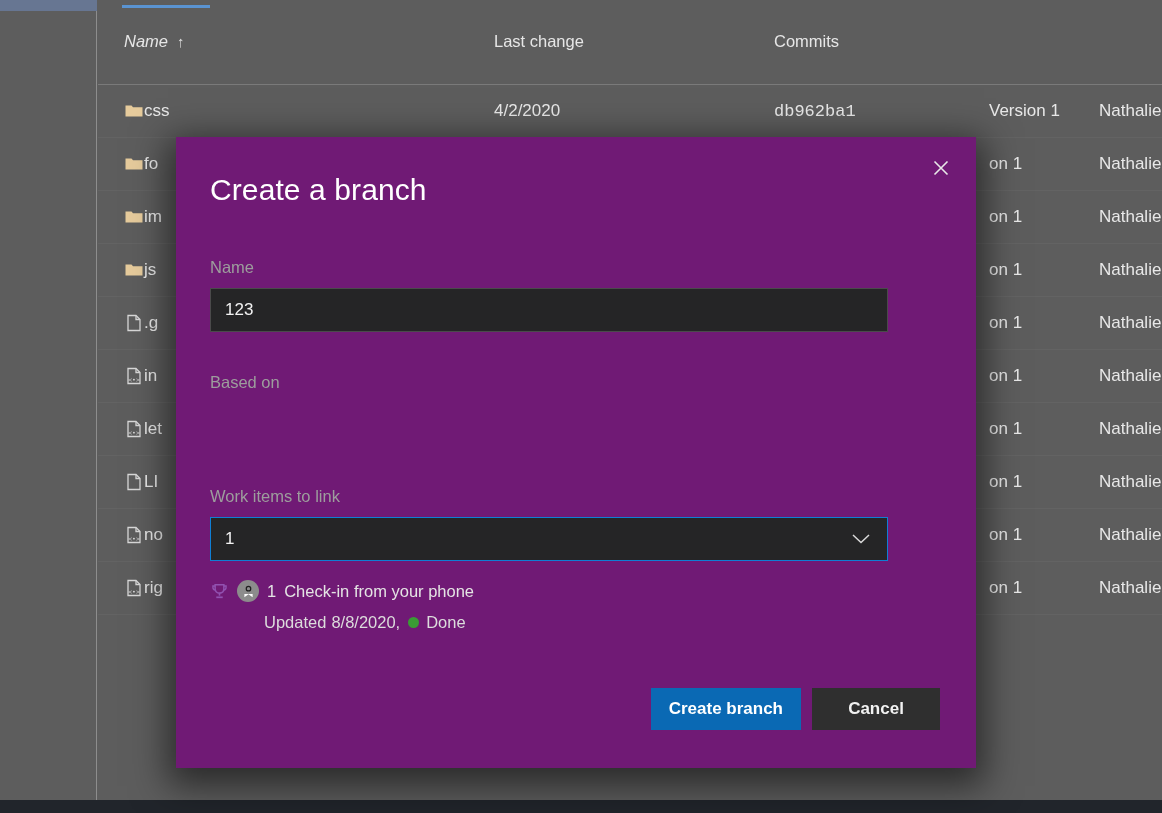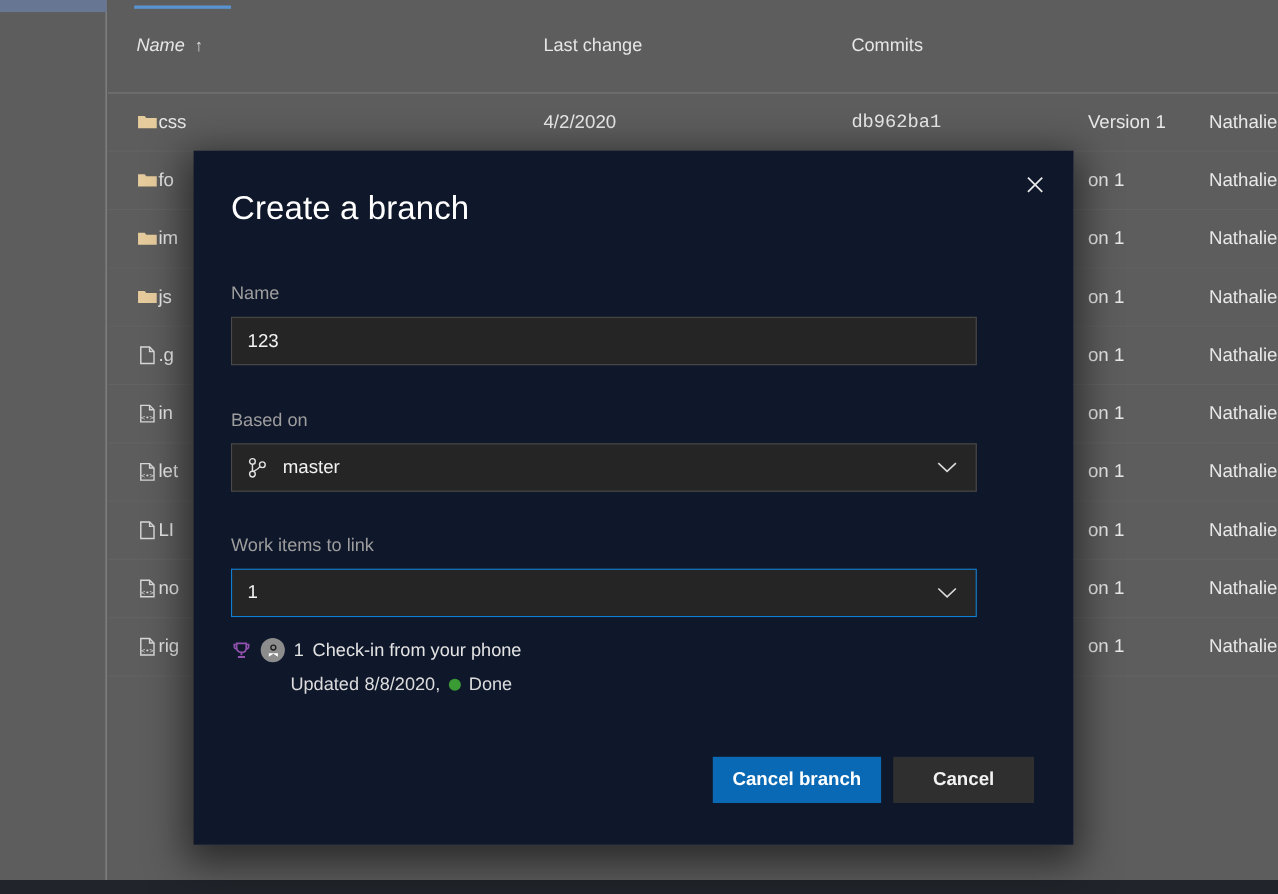--- a/index.html
+++ b/index.html
@@ -107,21 +107,21 @@
     left: 176px; top: 137px;
     width: 800px; height: 631px;
     box-shadow: 0 10px 34px 8px rgba(0,0,0,0.55);
     pointer-events: none;
   }
   #dialog {
     position: absolute;
     left: 176px; top: 137px;
     width: 800px;
     height: 631px;
-    background: #0f172a;
+    background: #701a75;
     box-sizing: border-box;
     color: #f2f2f2;
   }
   #dialog-close {
     position: absolute;
     right: 14px; top: 10px;
     width: 42px; height: 42px;
     display: flex; align-items: center; justify-content: center;
     cursor: pointer;
     color: #e8e8e8;
@@ -461,37 +461,20 @@
   </button>
 
   <h1 id="dialog-title">Create a branch</h1>
 
   <div class="field-label" id="name-label">Name</div>
   <div class="field-box" id="name-field">
     <span class="field-text">123</span>
   </div>
 
   <div class="field-label" id="based-label">Based on</div>
-  <div class="field-box" id="based-field">
-    <span class="branch-ico">
-      <svg width="18" height="20" viewBox="0 0 18 20" aria-hidden="true">
-        <circle cx="4.5" cy="4.5" r="2.6" fill="none" stroke="#e2e2e2" stroke-width="1.3"></circle>
-        <circle cx="4.5" cy="16" r="2.6" fill="none" stroke="#e2e2e2" stroke-width="1.3"></circle>
-        <circle cx="13.5" cy="7.5" r="2.6" fill="none" stroke="#e2e2e2" stroke-width="1.3"></circle>
-        <path d="M4.5 7.2 L4.5 13.4" stroke="#e2e2e2" stroke-width="1.3" fill="none"></path>
-        <path d="M11 9.4 C9 12.4 6.6 12.6 5.3 13.6" stroke="#e2e2e2" stroke-width="1.3" fill="none"></path>
-      </svg>
-    </span>
-    <span class="field-text with-icon">master</span>
-    <span class="chevron">
-      <svg width="20" height="12" viewBox="0 0 20 12" aria-hidden="true">
-        <path d="M2 2 L10 9.5 L18 2" stroke="#dadada" stroke-width="1.5" fill="none"></path>
-      </svg>
-    </span>
-  </div>
 
   <div class="field-label" id="work-label">Work items to link</div>
   <div class="field-box focused" id="work-field">
     <span class="field-text">1</span>
     <span class="chevron">
       <svg width="20" height="12" viewBox="0 0 20 12" aria-hidden="true">
         <path d="M2 2 L10 9.5 L18 2" stroke="#dadada" stroke-width="1.5" fill="none"></path>
       </svg>
     </span>
   </div>
@@ -519,17 +502,17 @@
     <div id="work-item-row2">
       <span>Updated</span>
       <span style="width:5px;display:inline-block;"></span>
       <span>8/8/2020,</span>
       <span class="status-dot"></span>
       <span>Done</span>
     </div>
   </div>
 
   <div id="dialog-buttons">
-    <button class="btn btn-primary">Cancel branch</button>
+    <button class="btn btn-primary">Create branch</button>
     <button class="btn btn-secondary">Cancel</button>
   </div>
 
 </div>
 
 </body></html>

